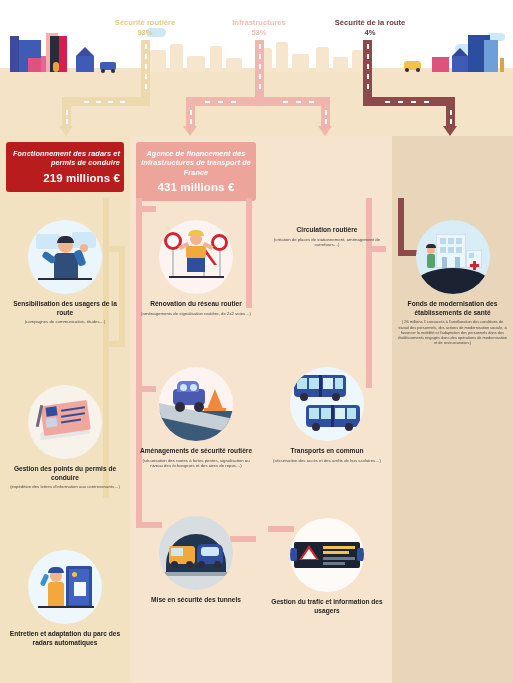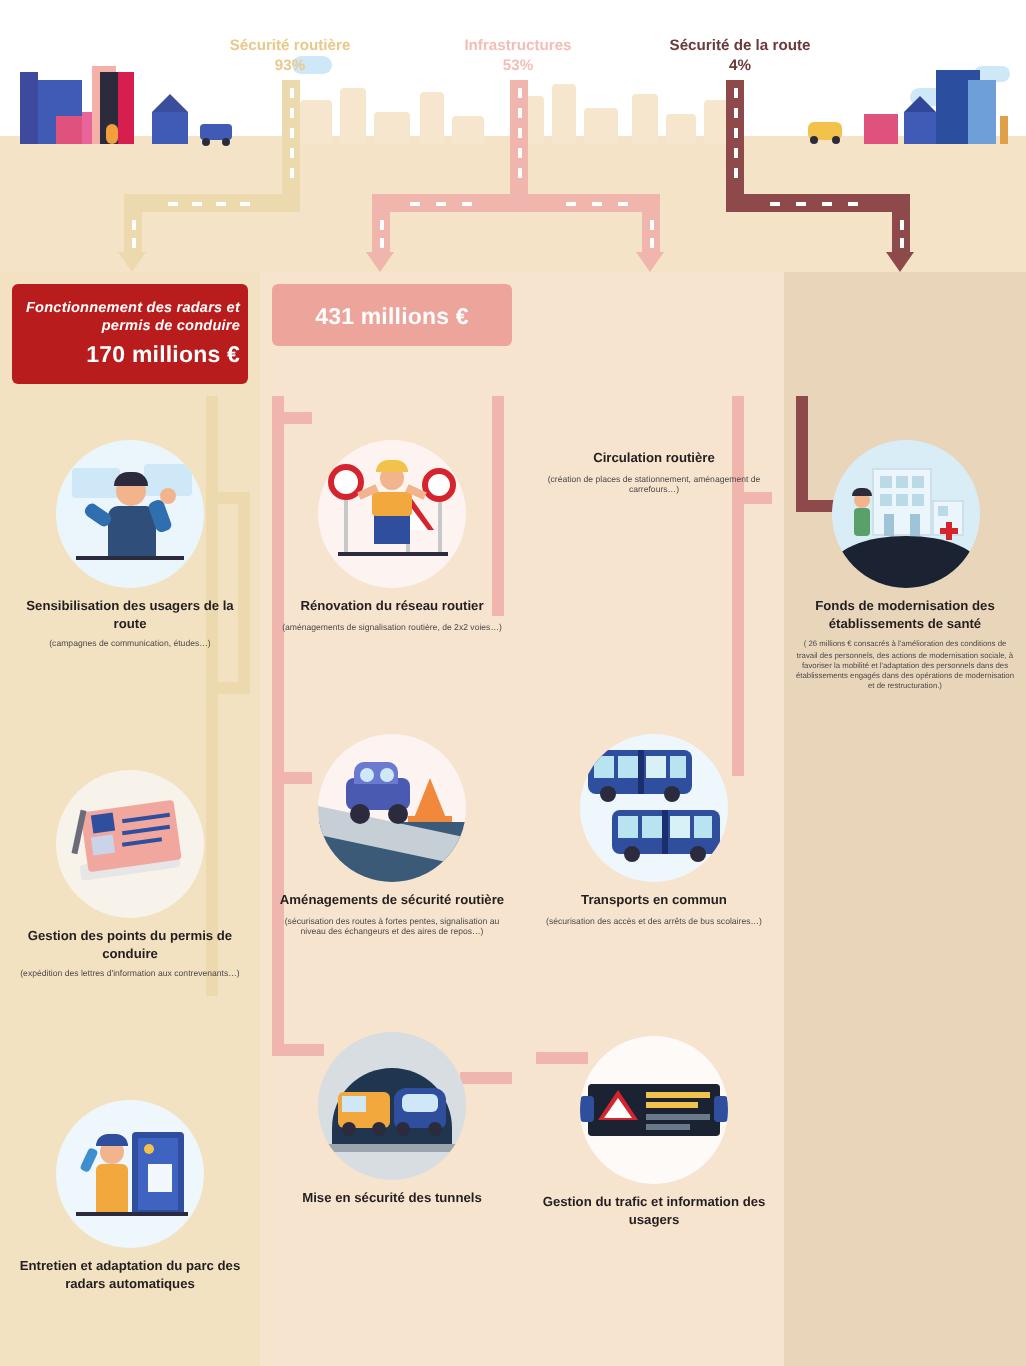--- a/index.html
+++ b/index.html
@@ -163,21 +163,21 @@
       <div class="sq" style="position:absolute;left:450px;top:119px;width:1.6px;height:5px;background:#fff;"></div>
     </div>
   </div>
 
   <div class="cols">
 
     <div class="col" style="width:130px;">
       <div class="col-bg" style="background:#f2e2c2;"></div>
       <div class="hdr" style="background:#b91c1c;text-align:right;">
         <div class="t">Fonctionnement des radars et permis de conduire</div>
-        <div class="amt">170 millions €</div>
+        <div class="amt">219 millions €</div>
       </div>
 
       <div class="sq" style="left:103px;top:62px;width:6px;height:300px;background:#ecd9ad;"></div>
       <div class="sq" style="left:103px;top:110px;width:22px;height:6px;background:#ecd9ad;"></div>
       <div class="sq" style="left:119px;top:110px;width:6px;height:100px;background:#ecd9ad;"></div>
       <div class="sq" style="left:103px;top:205px;width:22px;height:6px;background:#ecd9ad;"></div>
 
       <div class="item" style="top:84px;">
         <div class="circle" style="background:#eaf6fc;">
           <div class="sq" style="left:8px;top:14px;width:24px;height:15px;background:#cfe8f7;border-radius:2px;"></div>
@@ -222,20 +222,21 @@
           <div class="sq" style="left:10px;top:56px;width:56px;height:2px;background:#2b2b3d;"></div>
         </div>
         <div class="cap">Entretien et adaptation du parc des radars automatiques</div>
         <div class="sub"></div>
       </div>
     </div>
 
     <div class="col" style="width:132px;">
       <div class="col-bg" style="background:#f7e4cf;"></div>
       <div class="hdr" style="background:#eda49b;">
+        <div class="t">Agence de financement des infrastructures de transport de France</div>
         <div class="amt">431 millions €</div>
       </div>
 
       <div class="sq" style="left:6px;top:62px;width:6px;height:330px;background:#f0b5ac;"></div>
       <div class="sq" style="left:6px;top:70px;width:20px;height:6px;background:#f0b5ac;"></div>
       <div class="sq" style="left:6px;top:250px;width:20px;height:6px;background:#f0b5ac;"></div>
       <div class="sq" style="left:6px;top:386px;width:26px;height:6px;background:#f0b5ac;"></div>
       <div class="sq" style="left:116px;top:62px;width:6px;height:110px;background:#f0b5ac;"></div>
       <div class="sq" style="left:100px;top:400px;width:26px;height:6px;background:#f0b5ac;"></div>
 

